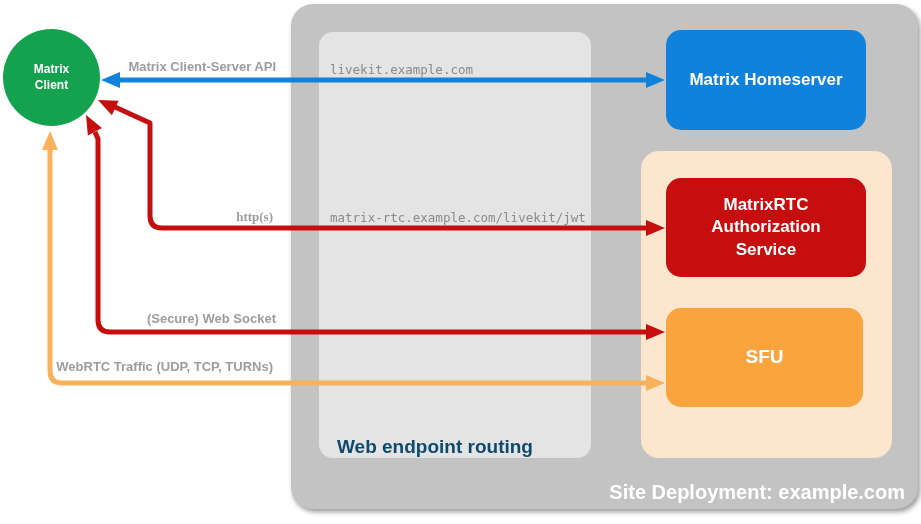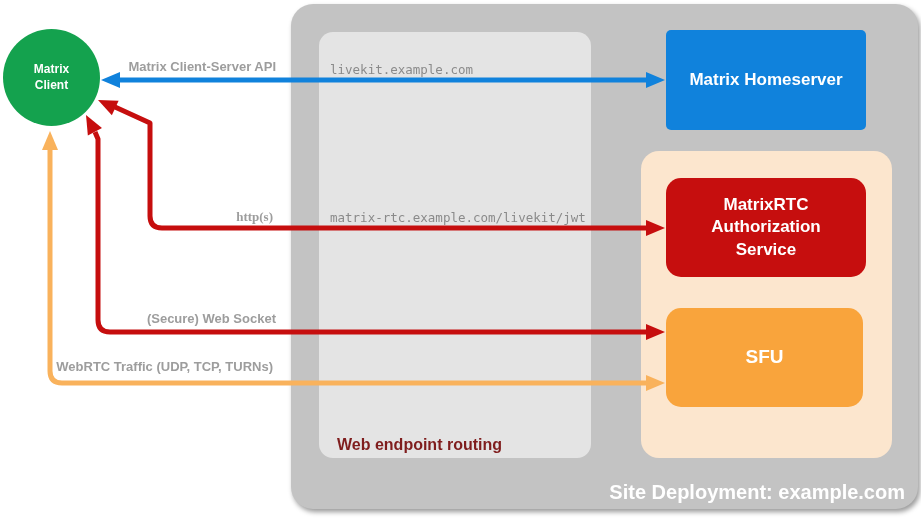--- a/index.html
+++ b/index.html
@@ -31,21 +31,21 @@
     display: flex; align-items: center; justify-content: center;
     color: #ffffff; font-weight: bold; text-align: center; line-height: 1.3;
   }
   .client-node {
     left: 3px; top: 29px; width: 97px; height: 97px;
     background: #14a24e; border-radius: 50%; font-size: 12px;
   }
   .client-node .wrap { width: 70px; }
   .homeserver-node {
     left: 666px; top: 30px; width: 200px; height: 100px;
-    background: #1082dc; border-radius: 5px; font-size: 17px;
+    background: #1082dc; border-radius: 15px; font-size: 17px;
   }
   .auth-node {
     left: 666px; top: 178px; width: 200px; height: 99px;
     background: #c60e0e; border-radius: 15px; font-size: 17px;
   }
   .auth-node .wrap { width: 165px; }
   .sfu-node {
     left: 666px; top: 308px; width: 197px; height: 99px;
     background: #f9a43c; border-radius: 15px; font-size: 19px;
   }
@@ -58,21 +58,21 @@
   .lbl-https   { right: 648px; top: 209px; font-family: Liberation Serif, serif; }
   .lbl-ws      { right: 645px; top: 311px; }
   .lbl-webrtc  { right: 648px; top: 359px; }
   .endpoint-lbl {
     left: 330px; color: #8a8a8a; font-size: 12.5px;
     font-family: "DejaVu Sans Mono", monospace;
   }
   .ep-hs  { top: 62px; }
   .ep-jwt { top: 210px; }
   .ep-sfu { top: 314px; }
-  .zone-lbl { color: #7f1d1d; font-size: 16px; font-weight: bold; }
+  .zone-lbl { color: #0c4a6e; font-size: 19px; font-weight: bold; }
   .lbl-routing { left: 337px; top: 436px; }
   .lbl-backend { left: 657px; top: 435px; }
   .site-title {
     right: 16px; top: 481px; color: #ffffff; font-size: 20px; font-weight: bold;
   }
 </style>
 </head>
 <body>
 
 <div class="stage">

